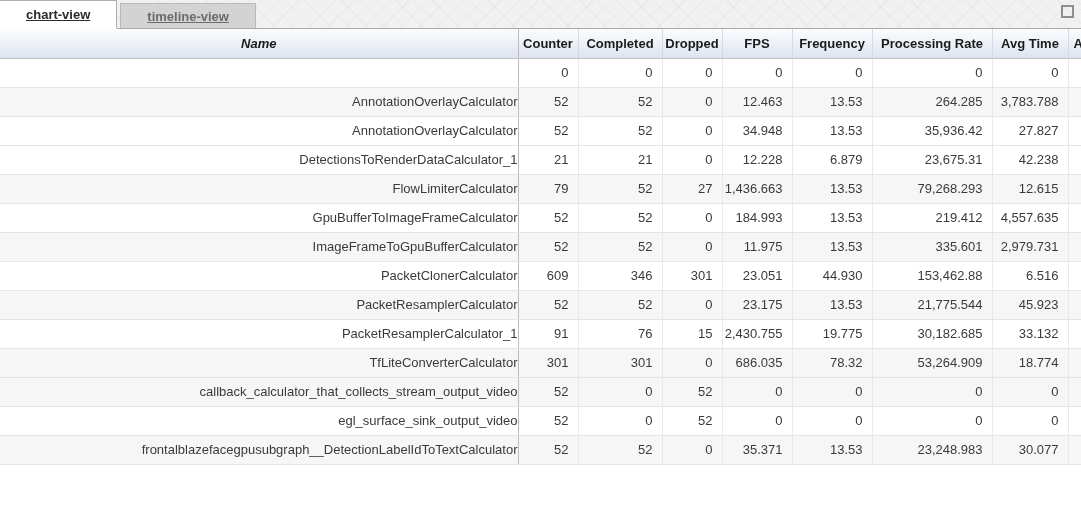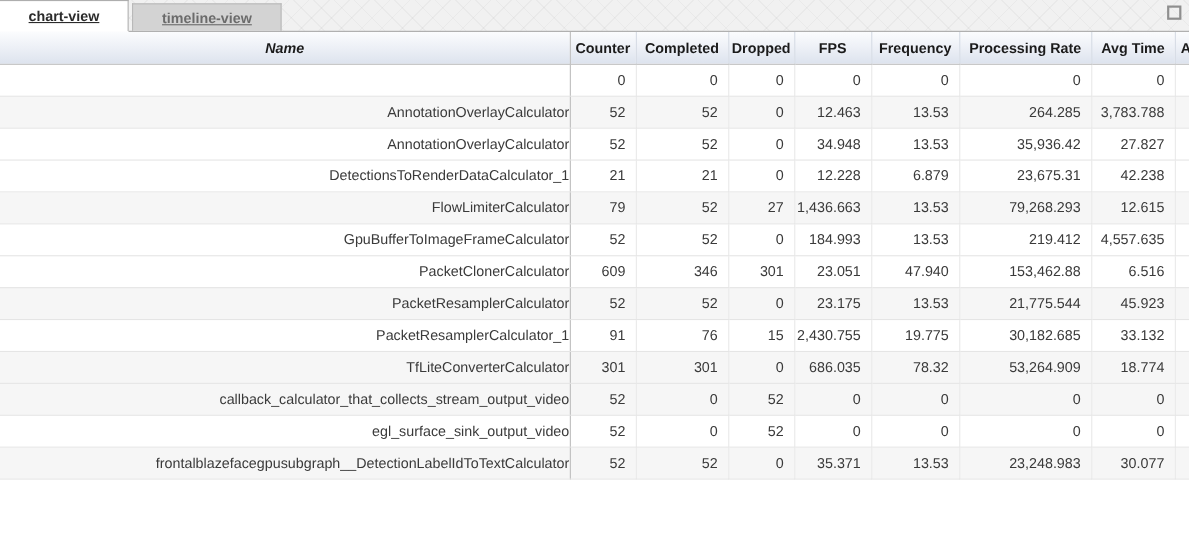--- a/index.html
+++ b/index.html
@@ -160,27 +160,38 @@
             <td class="name">GpuBufferToImageFrameCalculator</td>
             <td class="num">52</td>
             <td class="num">52</td>
             <td class="num">0</td>
             <td class="num">184.993</td>
             <td class="num">13.53</td>
             <td class="num">219.412</td>
             <td class="num">4,557.635</td>
             <td class="num cut"></td>
           </tr>
+          <tr class="odd">
+            <td class="name">ImageFrameToGpuBufferCalculator</td>
+            <td class="num">52</td>
+            <td class="num">52</td>
+            <td class="num">0</td>
+            <td class="num">11.975</td>
+            <td class="num">13.53</td>
+            <td class="num">335.601</td>
+            <td class="num">2,979.731</td>
+            <td class="num cut"></td>
+          </tr>
           <tr class="even">
             <td class="name">PacketClonerCalculator</td>
             <td class="num">609</td>
             <td class="num">346</td>
             <td class="num">301</td>
             <td class="num">23.051</td>
-            <td class="num">47.940</td>
+            <td class="num">44.930</td>
             <td class="num">153,462.88</td>
             <td class="num">6.516</td>
             <td class="num cut"></td>
           </tr>
           <tr class="odd">
             <td class="name">PacketResamplerCalculator</td>
             <td class="num">52</td>
             <td class="num">52</td>
             <td class="num">0</td>
             <td class="num">23.175</td>

